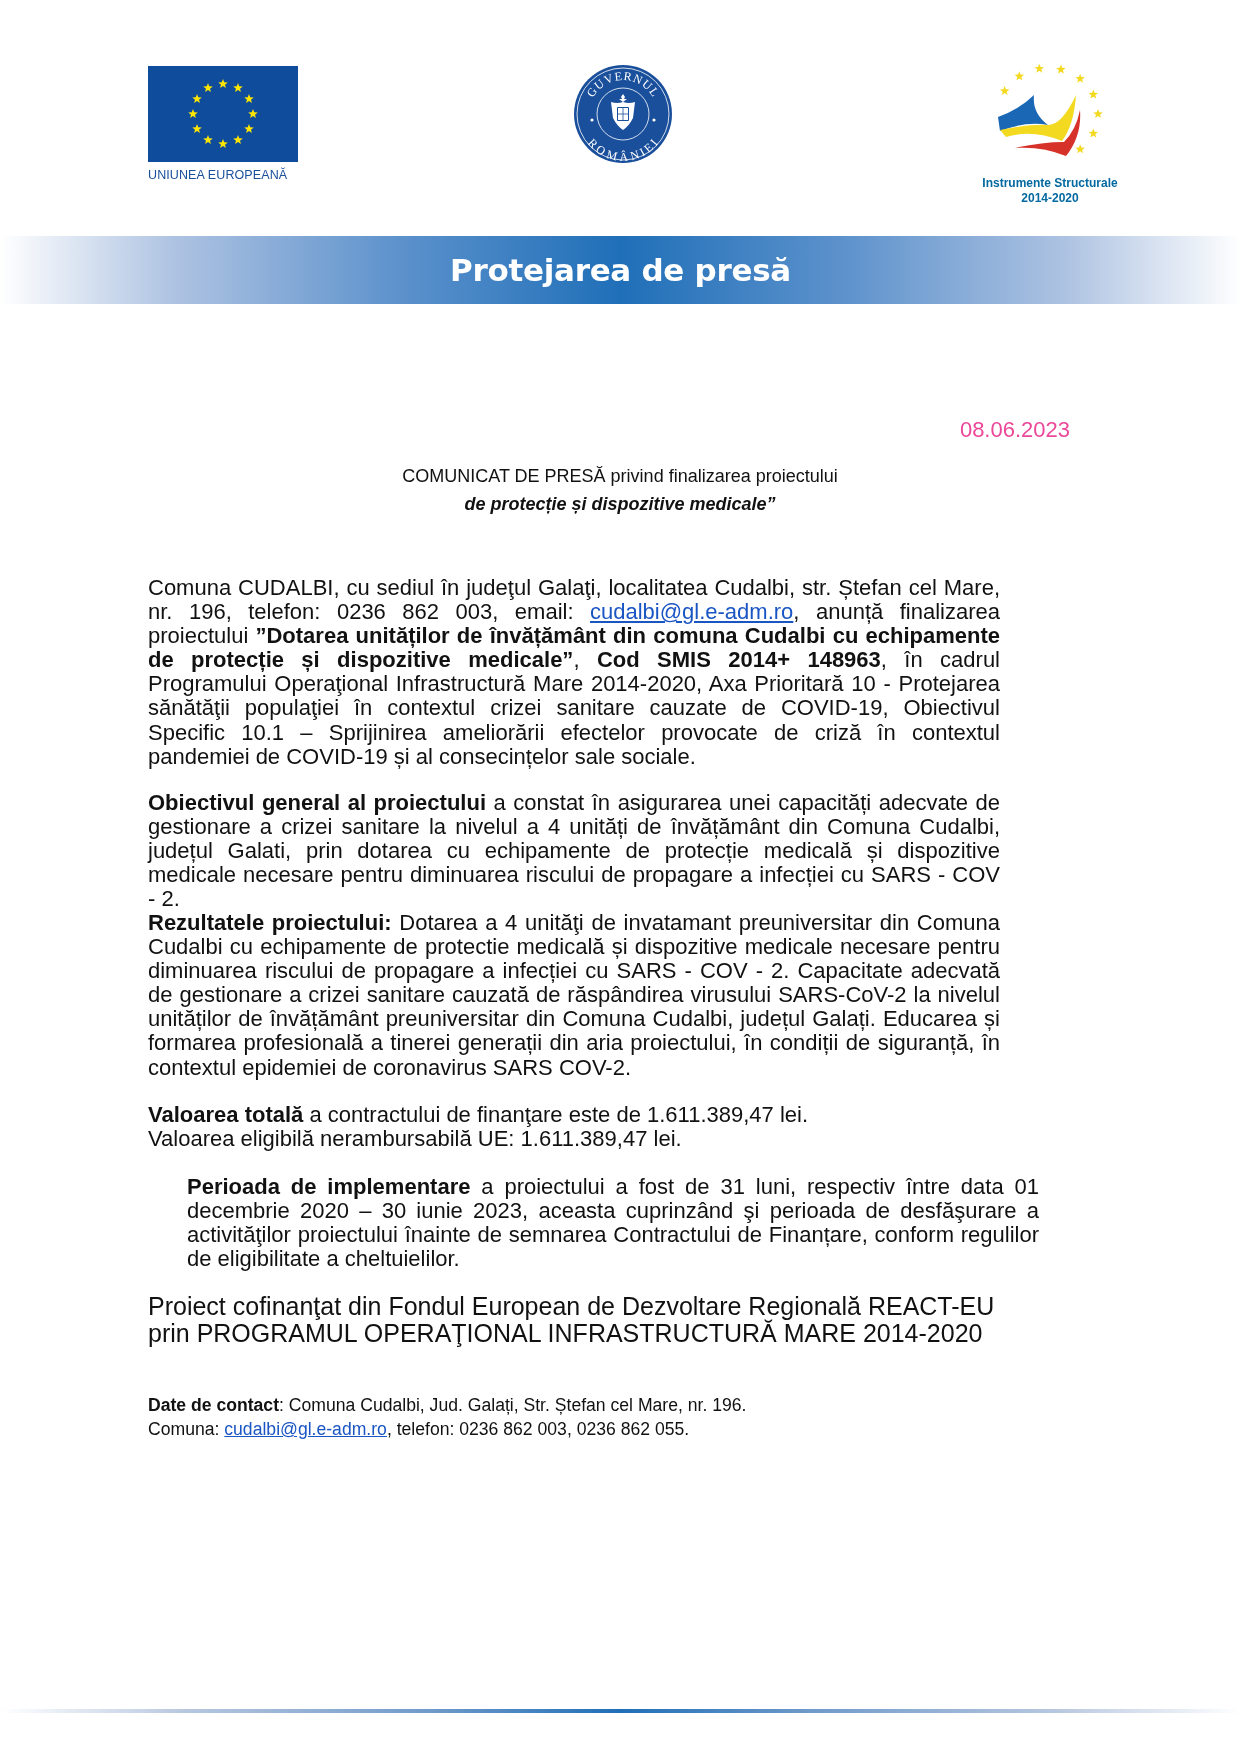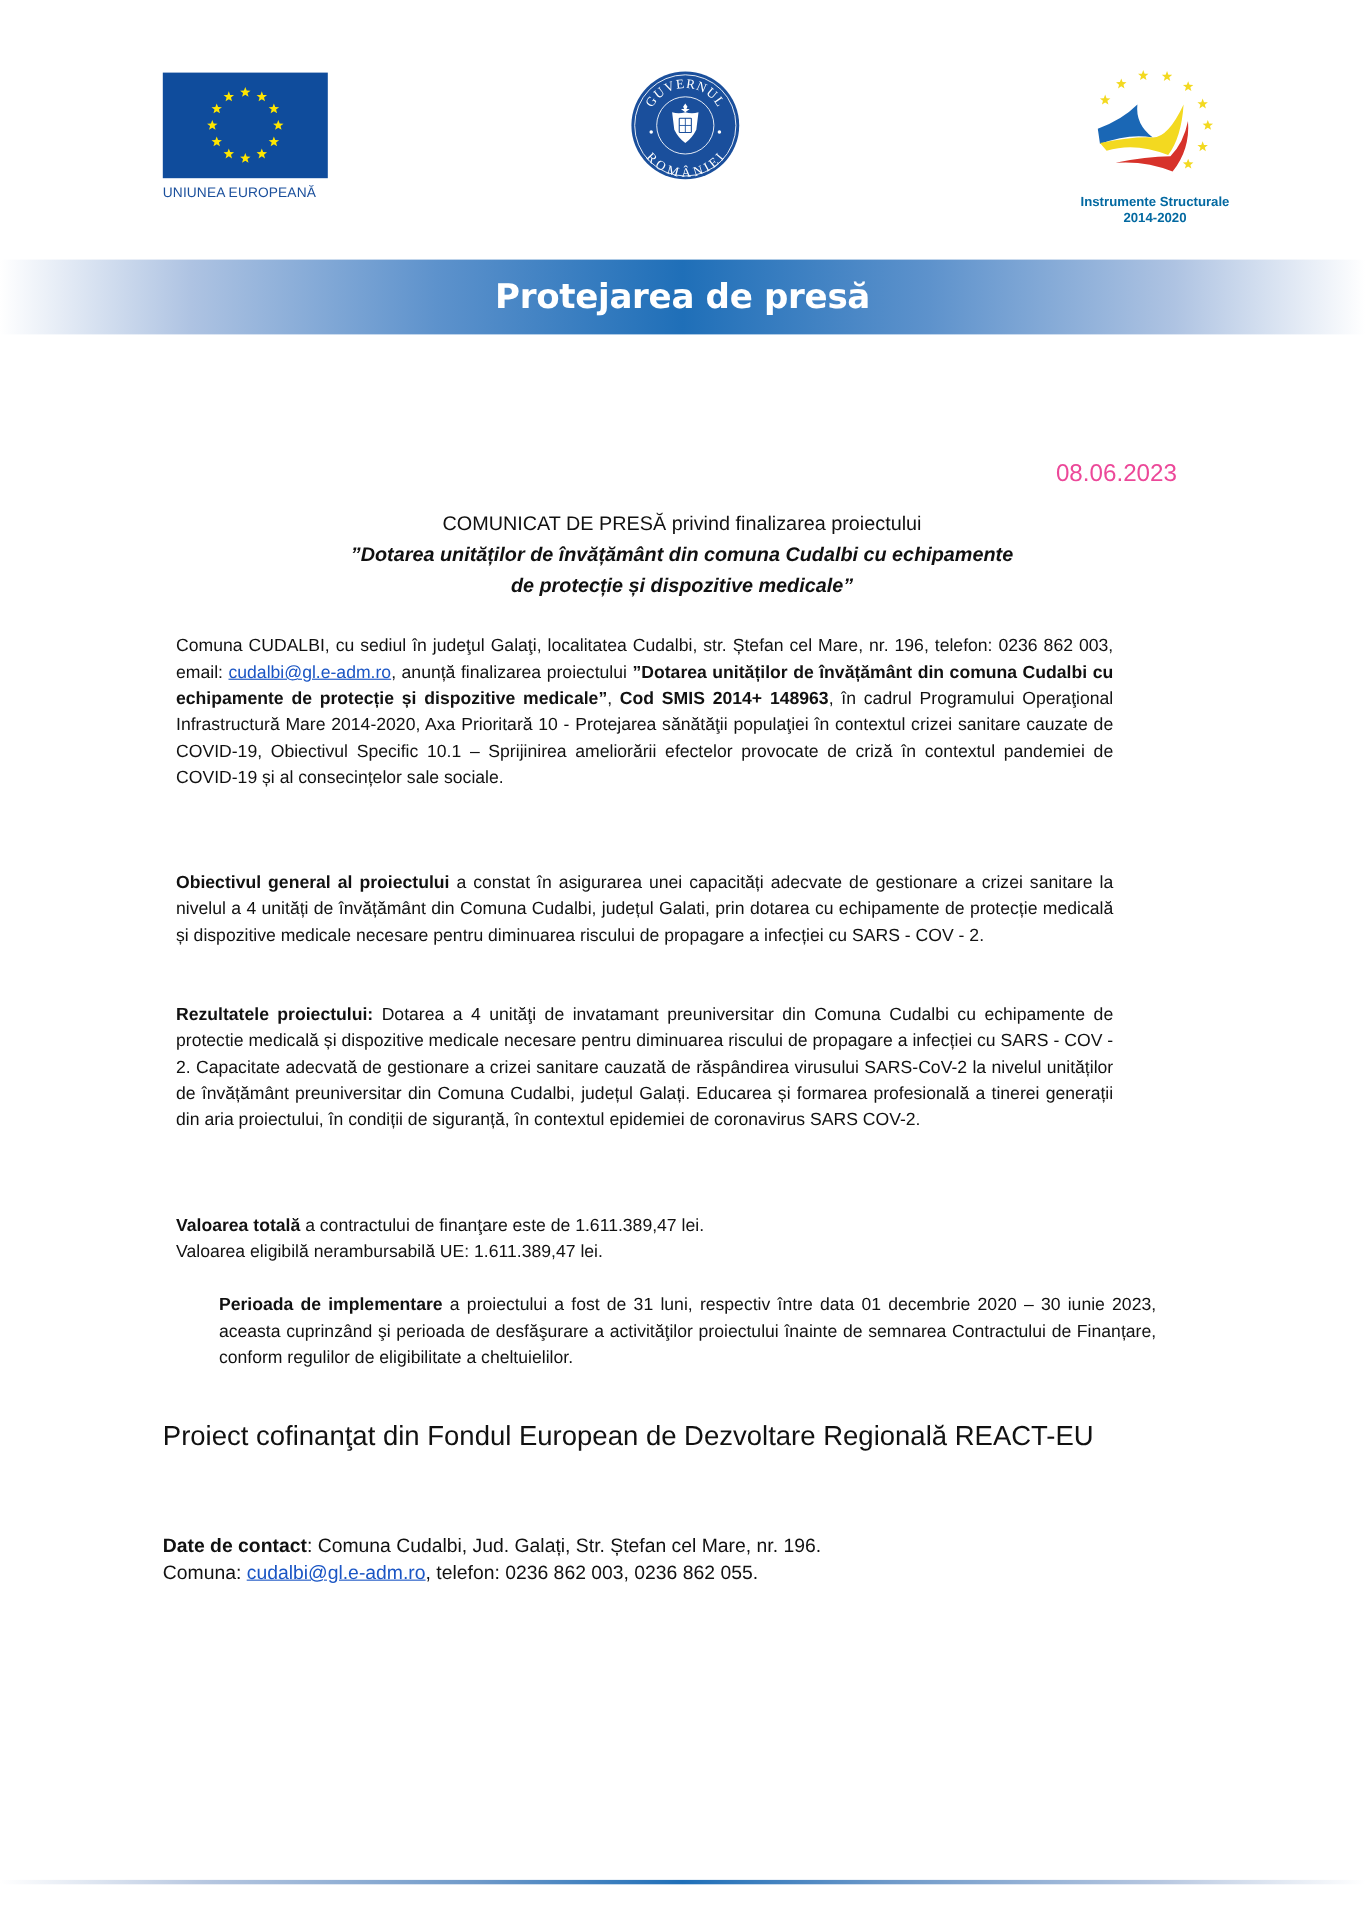--- a/index.html
+++ b/index.html
@@ -23,21 +23,21 @@
   .band-title { position: absolute; left: 0; top: 236px; width: 1241px; height: 68px; line-height: 68px;
                 text-align: center; color: #ffffff; font-family: "DejaVu Sans", sans-serif;
                 font-size: 31px; font-weight: bold; letter-spacing: -0.3px; }
 
   .date { position: absolute; right: 171px; top: 377px; font-size: 22px; color: #ec4899; margin-top: 40px; }
 
   .heading { position: absolute; left: 140px; width: 960px; top: 462px; text-align: center; font-size: 18px; line-height: 28px; }
   .heading .h-line1 { display: block; }
   .heading .h-italic { display: block; font-style: italic; font-weight: bold; }
 
-  .para { position: absolute; left: 160px; width: 852px; font-size: 16px; line-height: 24.1px; text-align: justify; }
+  .para { position: absolute; left: 148px; width: 852px; font-size: 22px; line-height: 24.1px; text-align: justify; }
   .para b { font-weight: bold; }
   .para a { color: #1a55c4; text-decoration: underline; }
 
   .p1 { top: 576px; }
   .p2 { top: 791px; }
   .p3 { top: 911px; }
   .p4 { top: 1103px; }
   .p5 { top: 1175px; margin-left: 39px; }
   .funding { position: absolute; left: 148px; width: 860px; top: 1293px; font-size: 25px; line-height: 27px; font-weight: normal; }
   .contact { position: absolute; left: 148px; width: 860px; top: 1393px; font-size: 17.6px; line-height: 24.1px; }
@@ -126,36 +126,36 @@
   <div>2014-2020</div>
 </div>
 
 <div class="band"></div>
 <div class="band-title">Protejarea de presă</div>
 
 <div class="date">08.06.2023</div>
 
 <div class="heading">
   <span class="h-line1">COMUNICAT DE PRESĂ privind finalizarea proiectului</span>
-  <span class="h-italic">”Dotarea unităților de învățământ din comuna Cudalbi cu echipamente</span>
   <span class="h-italic">de protecție și dispozitive medicale”</span>
 </div>
 
 <div class="para p1"><span>Comuna CUDALBI, cu sediul în judeţul Galaţi, localitatea Cudalbi, str. Ștefan cel Mare, nr. 196, telefon: 0236 862 003, email: </span><a>cudalbi@gl.e-adm.ro</a><span>, anunță finalizarea proiectului </span><b>”Dotarea unităților de învățământ din comuna Cudalbi cu echipamente de protecție și dispozitive medicale”</b><span>, </span><b>Cod SMIS 2014+ 148963</b><span>, în cadrul Programului Operaţional Infrastructură Mare 2014-2020, Axa Prioritară 10 - Protejarea sănătăţii populaţiei în contextul crizei sanitare cauzate de COVID-19, Obiectivul Specific 10.1 – Sprijinirea ameliorării efectelor provocate de criză în contextul pandemiei de COVID-19 și al consecințelor sale sociale.</span></div>
 
 <div class="para p2"><b>Obiectivul general al proiectului</b><span> a constat în asigurarea unei capacități adecvate de gestionare a crizei sanitare la nivelul a 4 unități de învățământ din Comuna Cudalbi, județul Galati, prin dotarea cu echipamente de protecție medicală și dispozitive medicale necesare pentru diminuarea riscului de propagare a infecției cu SARS - COV - 2.</span></div>
 
 <div class="para p3"><b>Rezultatele proiectului:</b><span> Dotarea a 4 unităţi de invatamant preuniversitar din Comuna Cudalbi cu echipamente de protectie medicală și dispozitive medicale necesare pentru diminuarea riscului de propagare a infecției cu SARS - COV - 2. Capacitate adecvată de gestionare a crizei sanitare cauzată de răspândirea virusului SARS-CoV-2 la nivelul unităților de învățământ preuniversitar din Comuna Cudalbi, județul Galați. Educarea și formarea profesională a tinerei generații din aria proiectului, în condiții de siguranță, în contextul epidemiei de coronavirus SARS COV-2.</span></div>
 
 <div class="para p4"><b>Valoarea totală</b><span> a contractului de finanţare este de 1.611.389,47 lei.</span><br><span>Valoarea eligibilă nerambursabilă UE: 1.611.389,47 lei.</span></div>
 
 <div class="para p5"><b>Perioada de implementare</b><span> a proiectului a fost de 31 luni, respectiv între data 01 decembrie 2020 – 30 iunie 2023, aceasta cuprinzând şi perioada de desfăşurare a activităţilor proiectului înainte de semnarea Contractului de Finanțare, conform regulilor de eligibilitate a cheltuielilor.</span></div>
 
 <div class="funding">
   <div>Proiect cofinanţat din Fondul European de Dezvoltare Regională REACT-EU</div>
+  <div>prin PROGRAMUL OPERAŢIONAL INFRASTRUCTURĂ MARE 2014-2020</div>
 </div>
 
 <div class="contact">
   <div><b>Date de contact</b><span>: Comuna Cudalbi, Jud. Galați, Str. Ștefan cel Mare,  nr. 196.</span></div>
   <div><span>Comuna: </span><a>cudalbi@gl.e-adm.ro</a><span>, telefon: 0236 862 003, 0236  862 055.</span></div>
 </div>
 
 <div class="bottom-rule"></div>
 
 </body></html>

